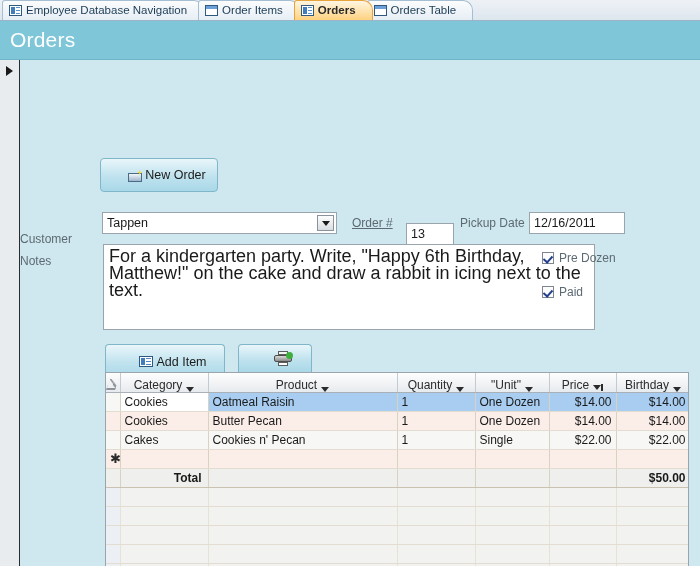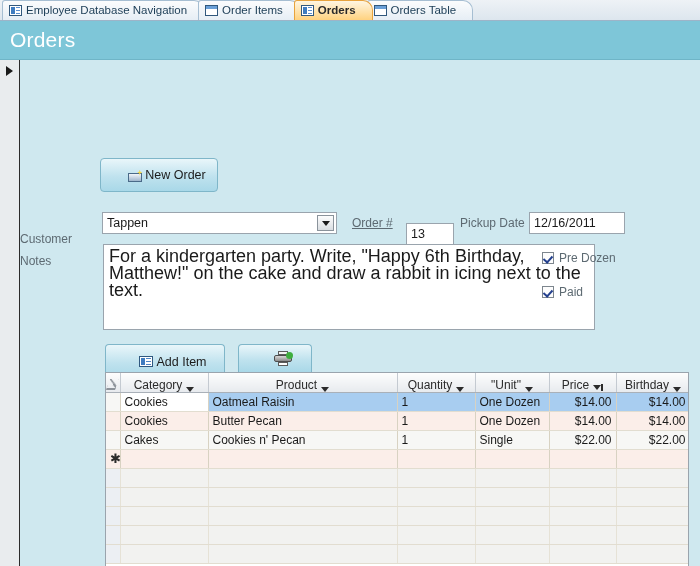--- a/index.html
+++ b/index.html
@@ -491,20 +491,29 @@
           <td class="selcell">
             <span class="newmark">✱</span>
           </td>
           <td></td>
           <td></td>
           <td></td>
           <td></td>
           <td></td>
           <td></td>
         </tr>
+        <tr class="total-row">
+          <td class="selcell"></td>
+          <td class="totlabel">Total</td>
+          <td></td>
+          <td></td>
+          <td></td>
+          <td></td>
+          <td class="num">$50.00</td>
+        </tr>
         <tr class="row-blank">
             <td class="selcell"></td>
             <td></td>
             <td></td>
             <td></td>
             <td></td>
             <td></td>
             <td></td>
           </tr>
         <tr class="row-blank">

